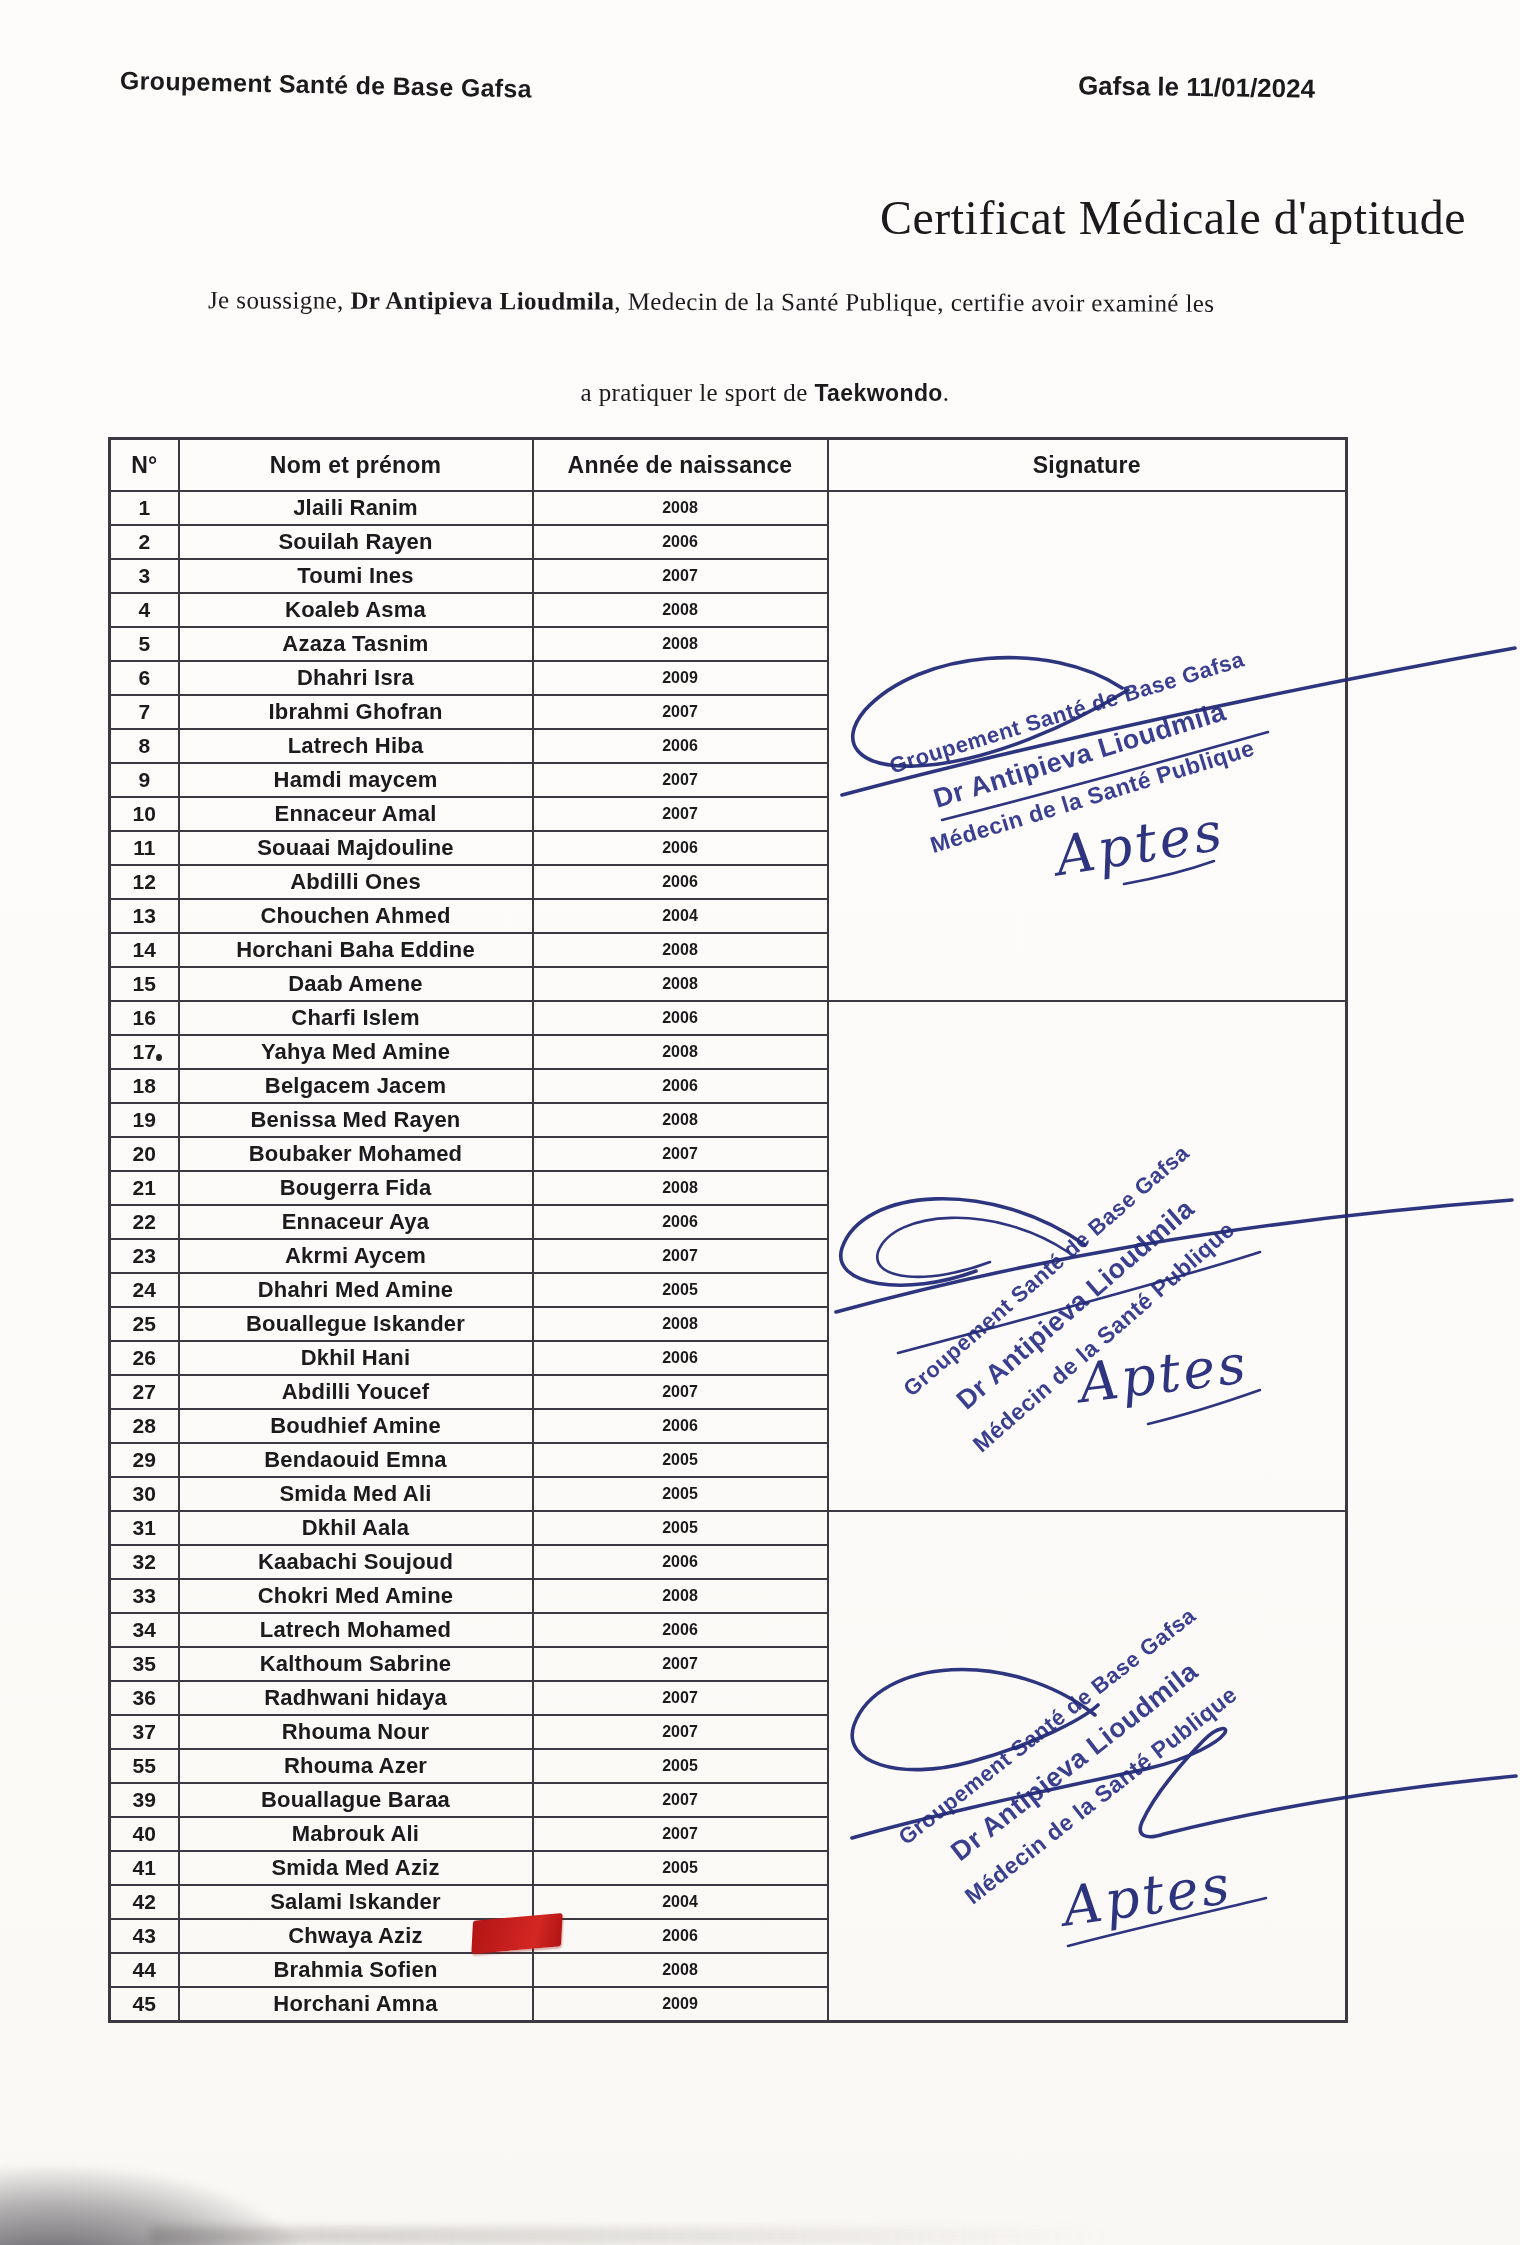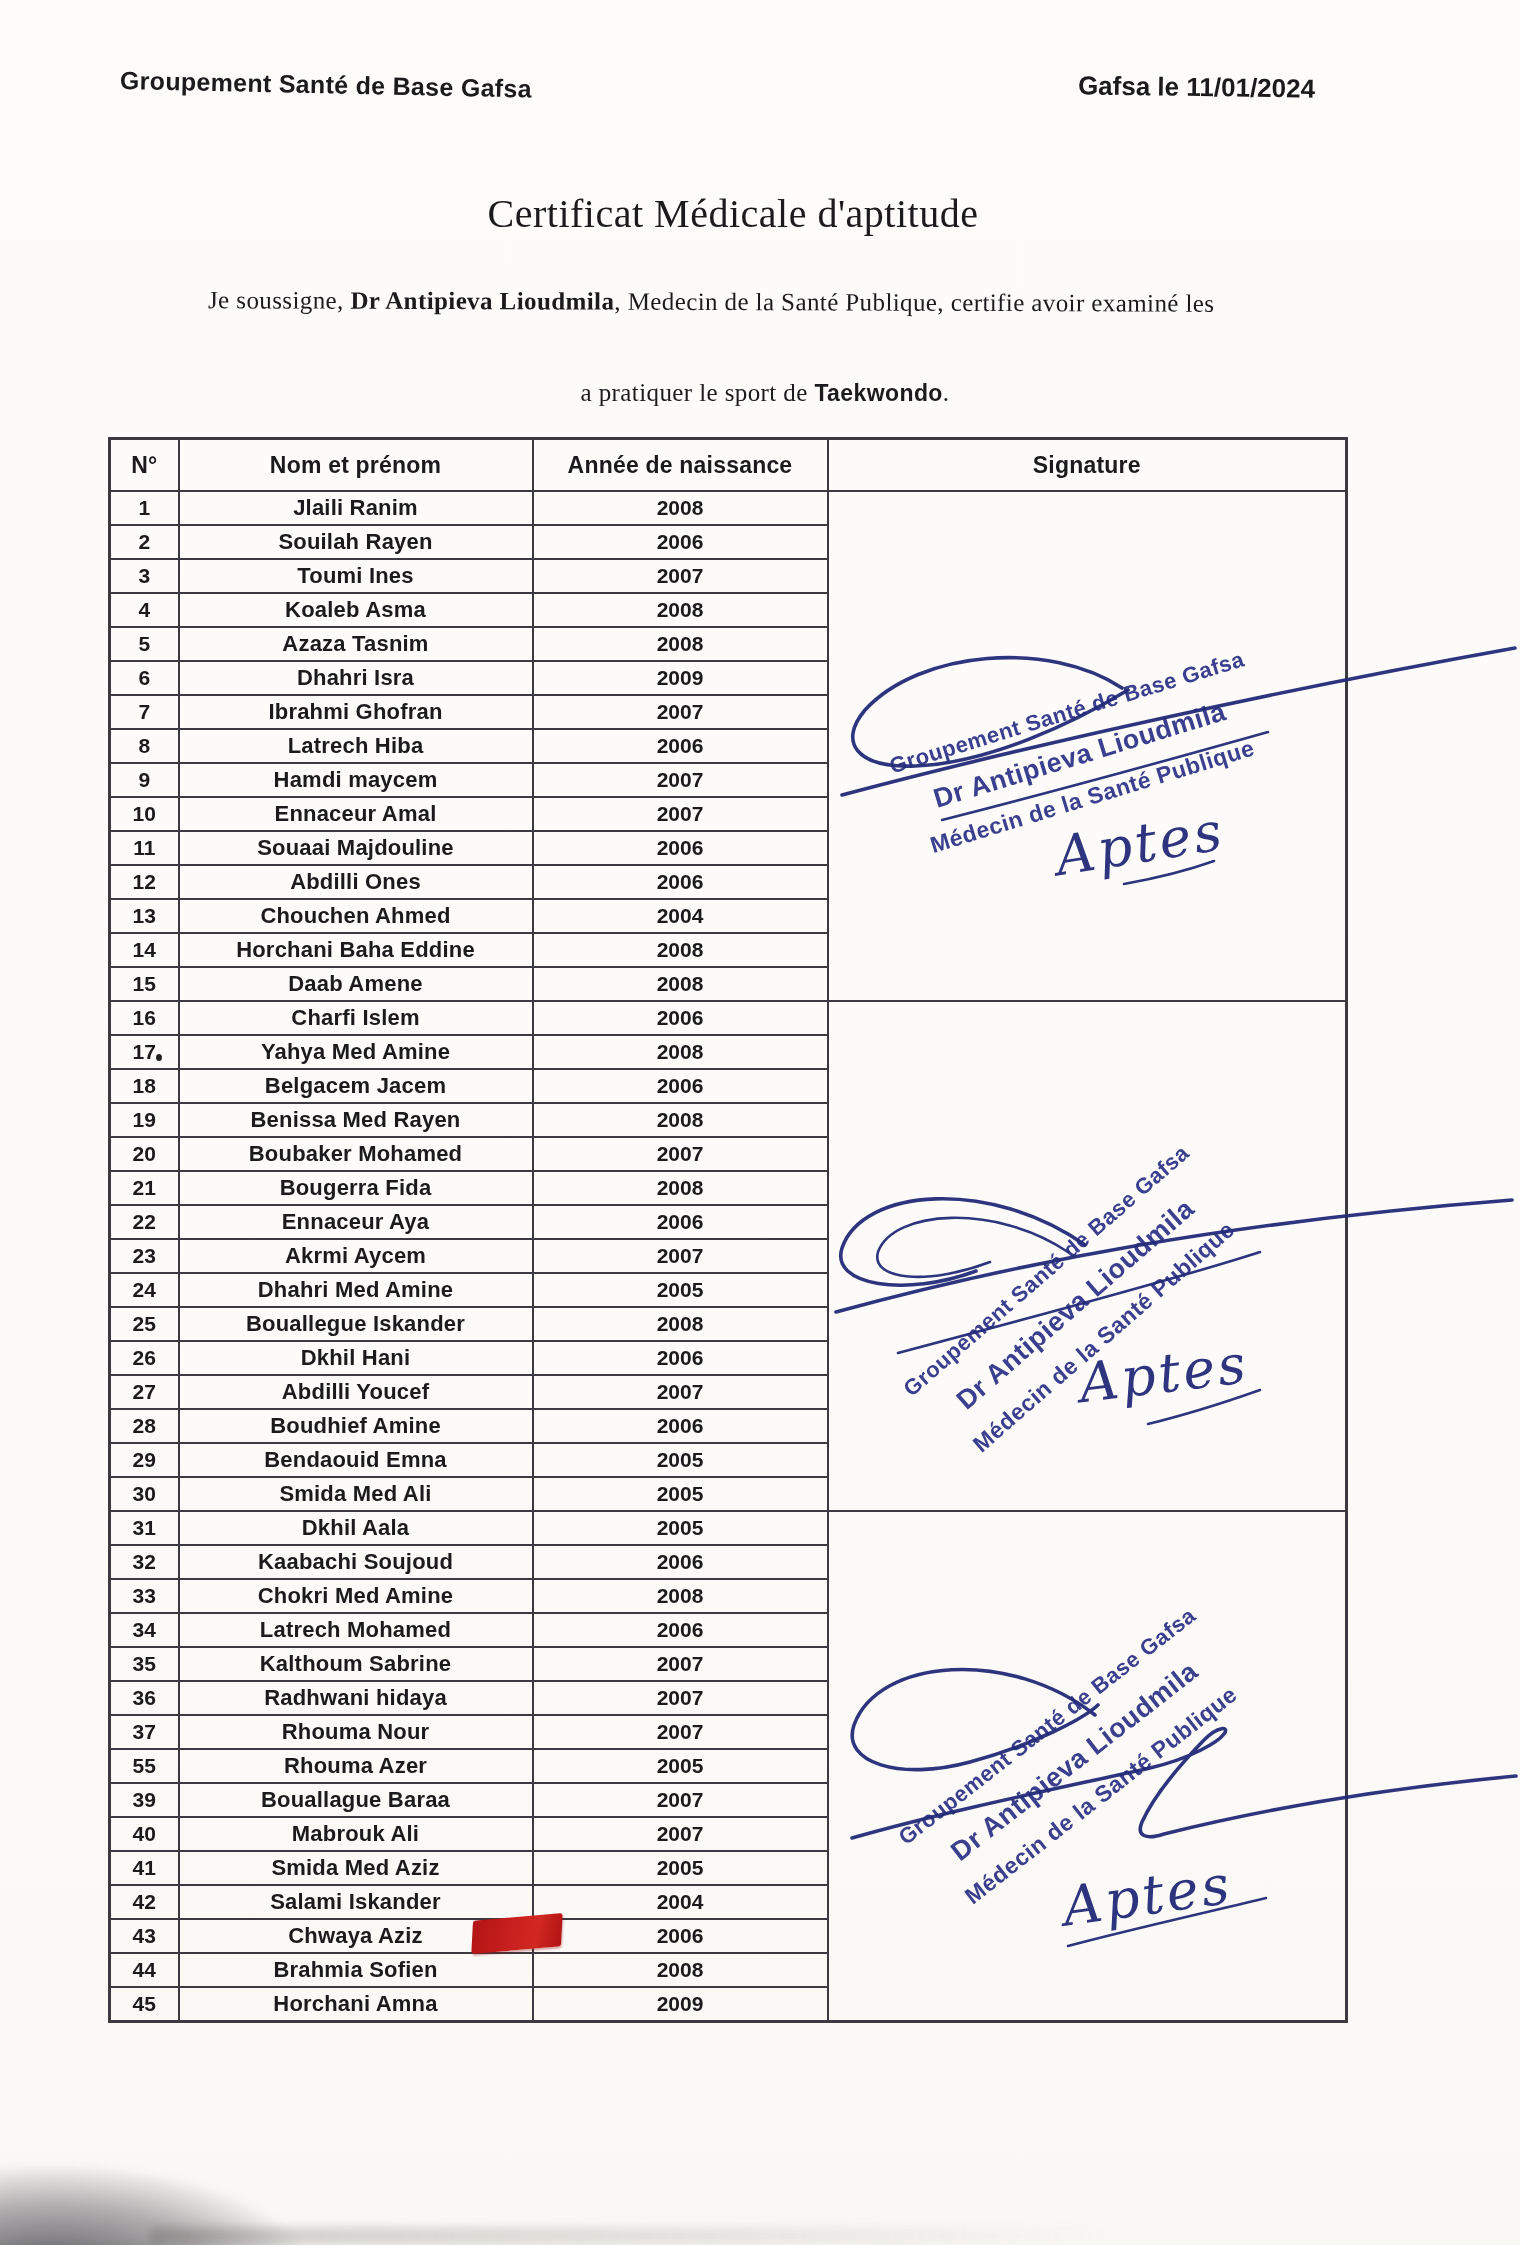--- a/index.html
+++ b/index.html
@@ -8,39 +8,39 @@
   }
   html,body{margin:0;padding:0;background:#e8e6e3;}
   .page{position:relative;width:1520px;height:2245px;overflow:hidden;
     background:linear-gradient(180deg,#fdfcfb 0%,#fcfbf9 60%,#faf8f5 100%);
     font-family:"Liberation Sans",sans-serif;color:var(--text);}
   .abs{position:absolute;}
   .org-name{left:120px;top:66px;font-size:25px;font-weight:600;letter-spacing:.3px;
     transform:rotate(1.2deg);transform-origin:left center;white-space:nowrap;}
   .date-line{left:1078px;top:72px;font-size:26px;font-weight:600;
     transform:rotate(.8deg);white-space:nowrap;}
-  .doc-title{left:0;top:190px;width:1466px;text-align:center;
-    font-family:"Liberation Serif",serif;font-size:40px;letter-spacing:.5px;}
+  .doc-title{left:0;top:190px;width:1466px;text-align:right;
+    font-family:"Liberation Serif",serif;font-size:48px;letter-spacing:.5px;}
   .intro{font-family:"Liberation Serif",serif;font-size:25px;white-space:nowrap;letter-spacing:.4px;}
   .intro .seg-b{font-weight:700;}
   .intro .seg-s{font-family:"Liberation Sans",sans-serif;font-size:23px;font-weight:700;}
   .intro .seg-u{border-bottom:3px solid #1a1a24;padding-bottom:1px;}
   .intro-1{left:208px;top:288px;transform:rotate(.2deg);}
   .intro-2{left:118px;top:333px;}
   .intro-3{left:0;top:379px;width:1506px;text-align:center;padding-left:12px;}
   table.cert{position:absolute;left:108px;top:437px;border-collapse:collapse;
     table-layout:fixed;width:1237px;}
   table.cert,table.cert th,table.cert td{border:2px solid var(--table-line);}
   table.cert{border-width:3px;}
   table.cert th{height:48px;font-size:23px;font-weight:700;letter-spacing:.2px;}
   table.cert td{height:30px;padding:0;}
   tr.data-row{height:34px;}
   .cell-num{font-size:21px;font-weight:600;text-align:center;}
   .cell-name{font-size:22px;font-weight:600;text-align:center;letter-spacing:.2px;}
-  .cell-year{font-size:21px;font-weight:600;text-align:center;}
+  .cell-year{font-size:16px;font-weight:600;text-align:center;}
   .cell-sig{background:transparent;}
   svg.stamps{left:0;top:0;pointer-events:none;}
   .st-text{fill:var(--ink);font-family:"Liberation Sans",sans-serif;opacity:.93;}
   .st-l1{font-size:22px;font-weight:600;letter-spacing:.5px;}
   .st-l2{font-size:27px;font-weight:700;letter-spacing:.5px;}
   .st-l3{font-size:23px;font-weight:600;letter-spacing:.5px;}
   .pen{stroke:var(--pen);fill:none;stroke-width:3.6;stroke-linecap:round;opacity:.95;}
   .pen-thin{stroke-width:2.6;}
   .aptes{fill:var(--pen);font-family:"DejaVu Serif",serif;font-style:italic;
     font-size:54px;letter-spacing:3px;opacity:.95;}

